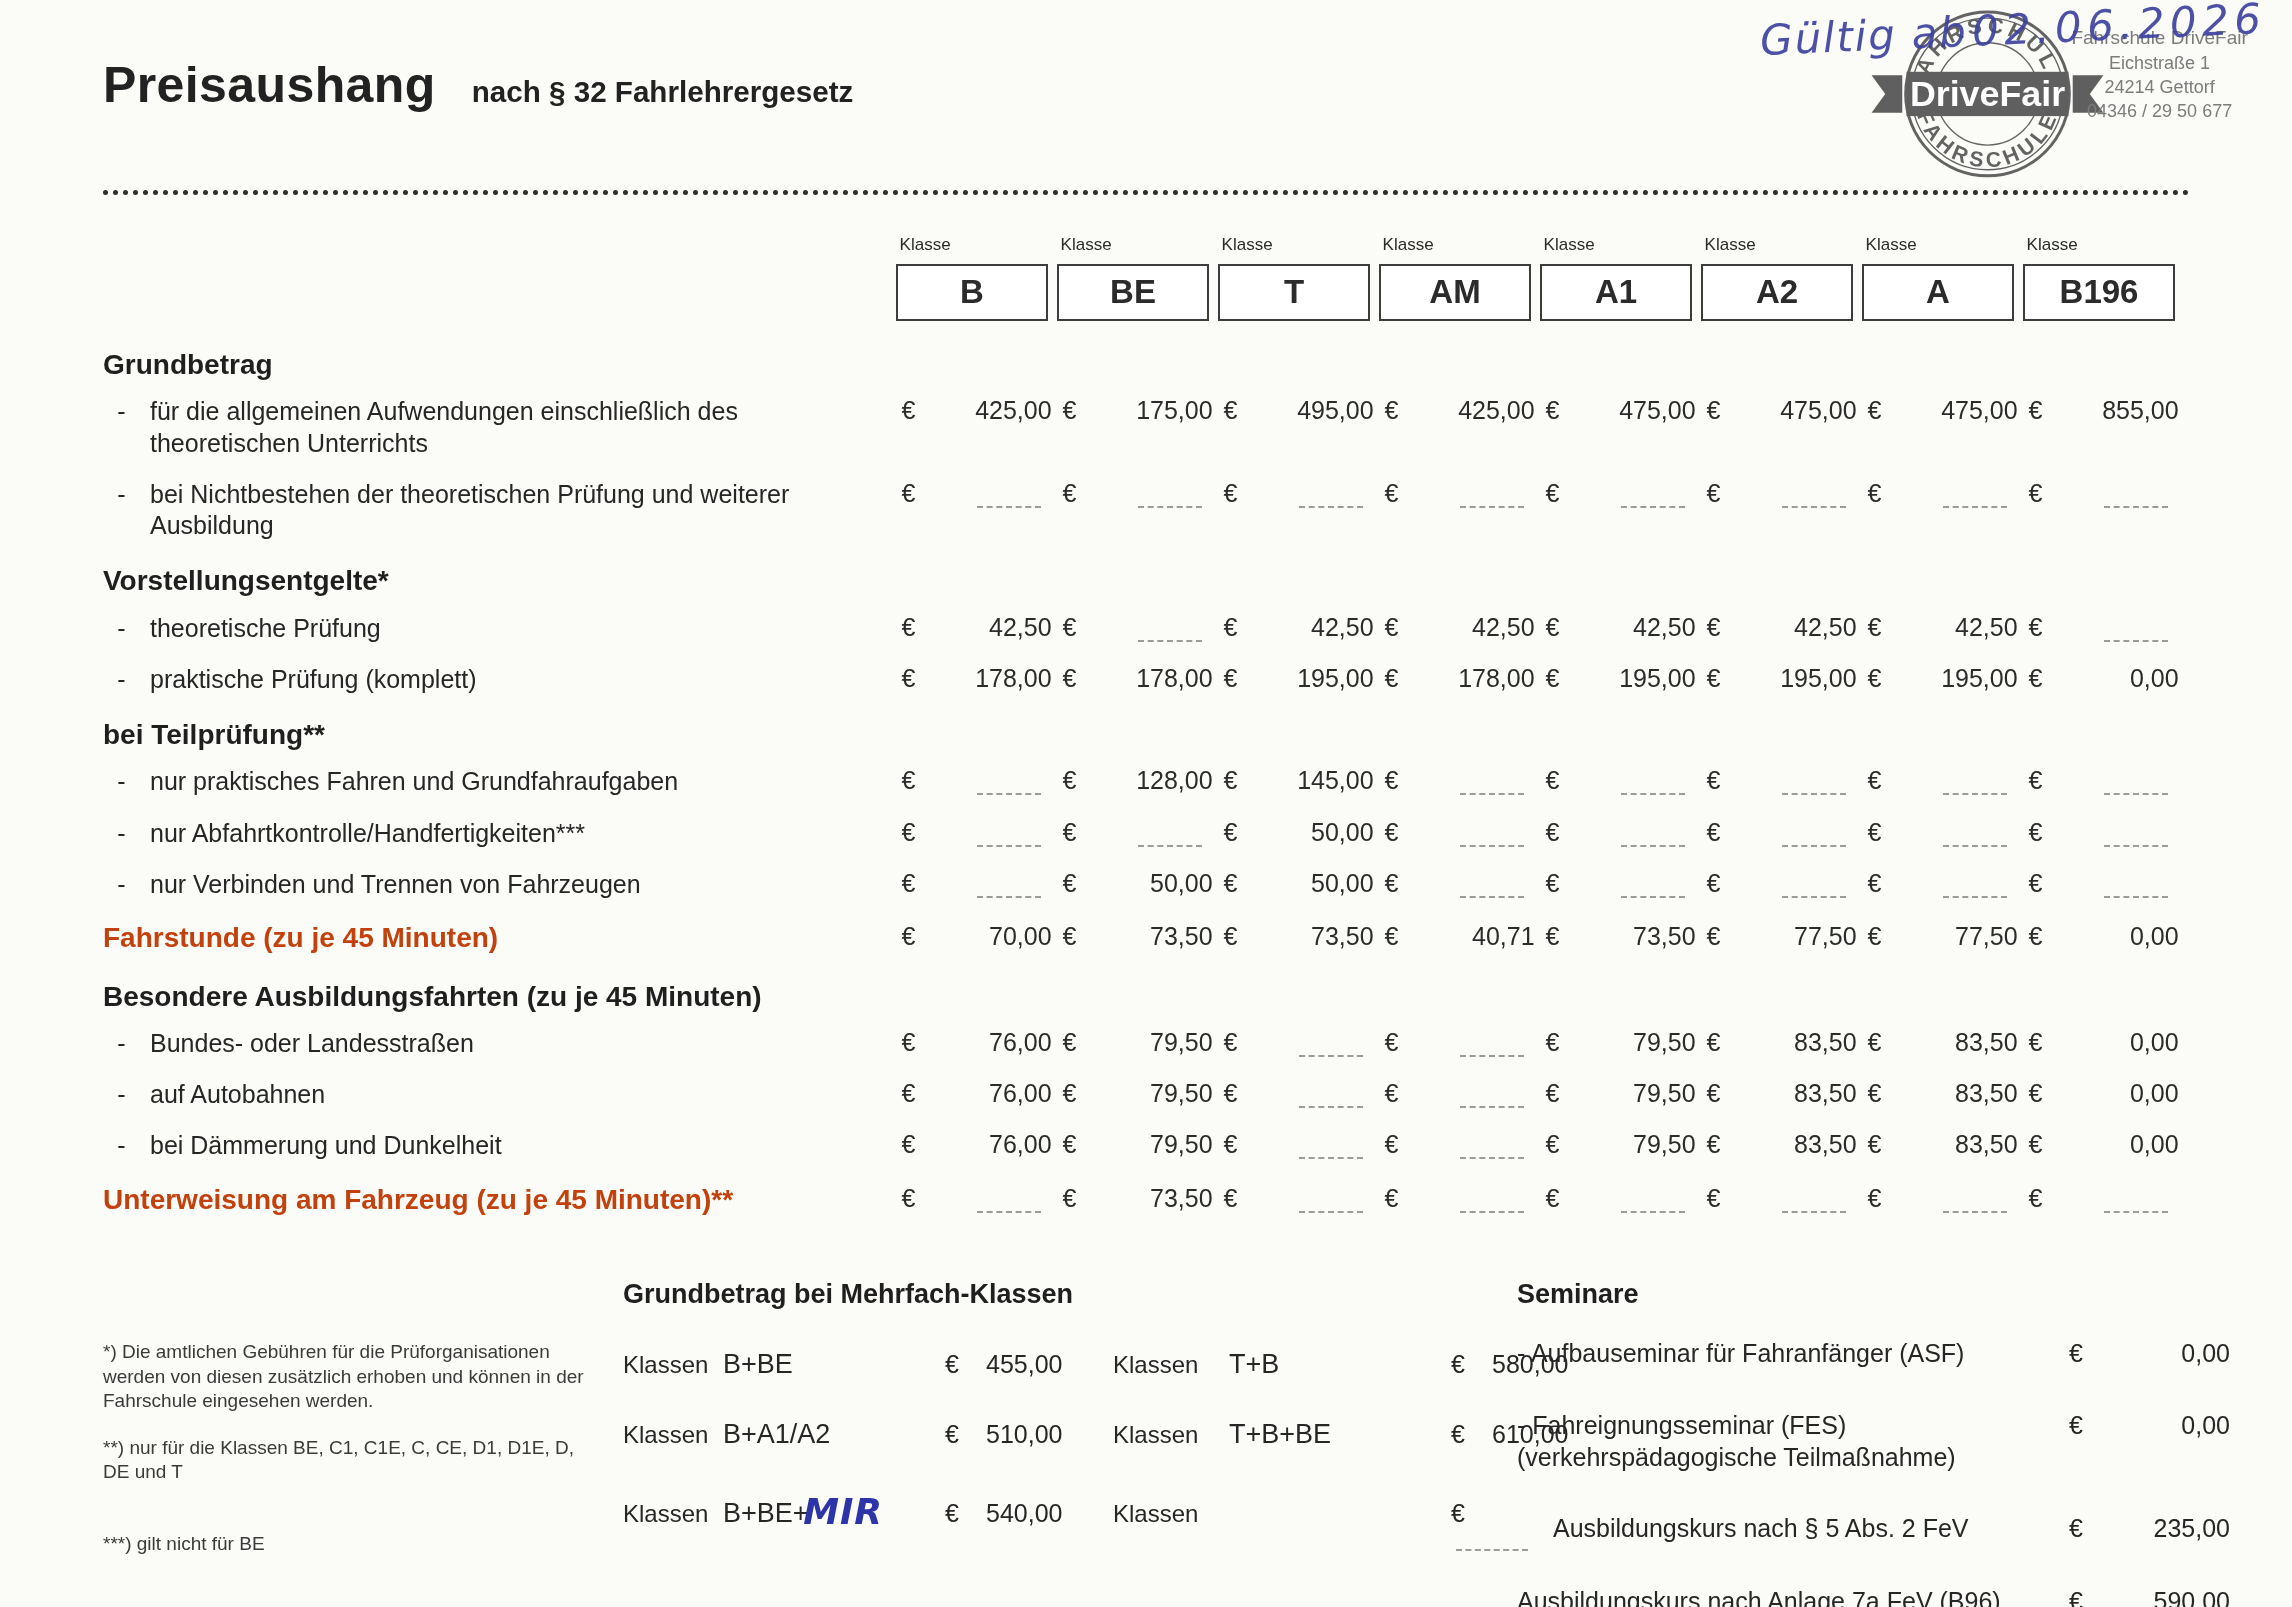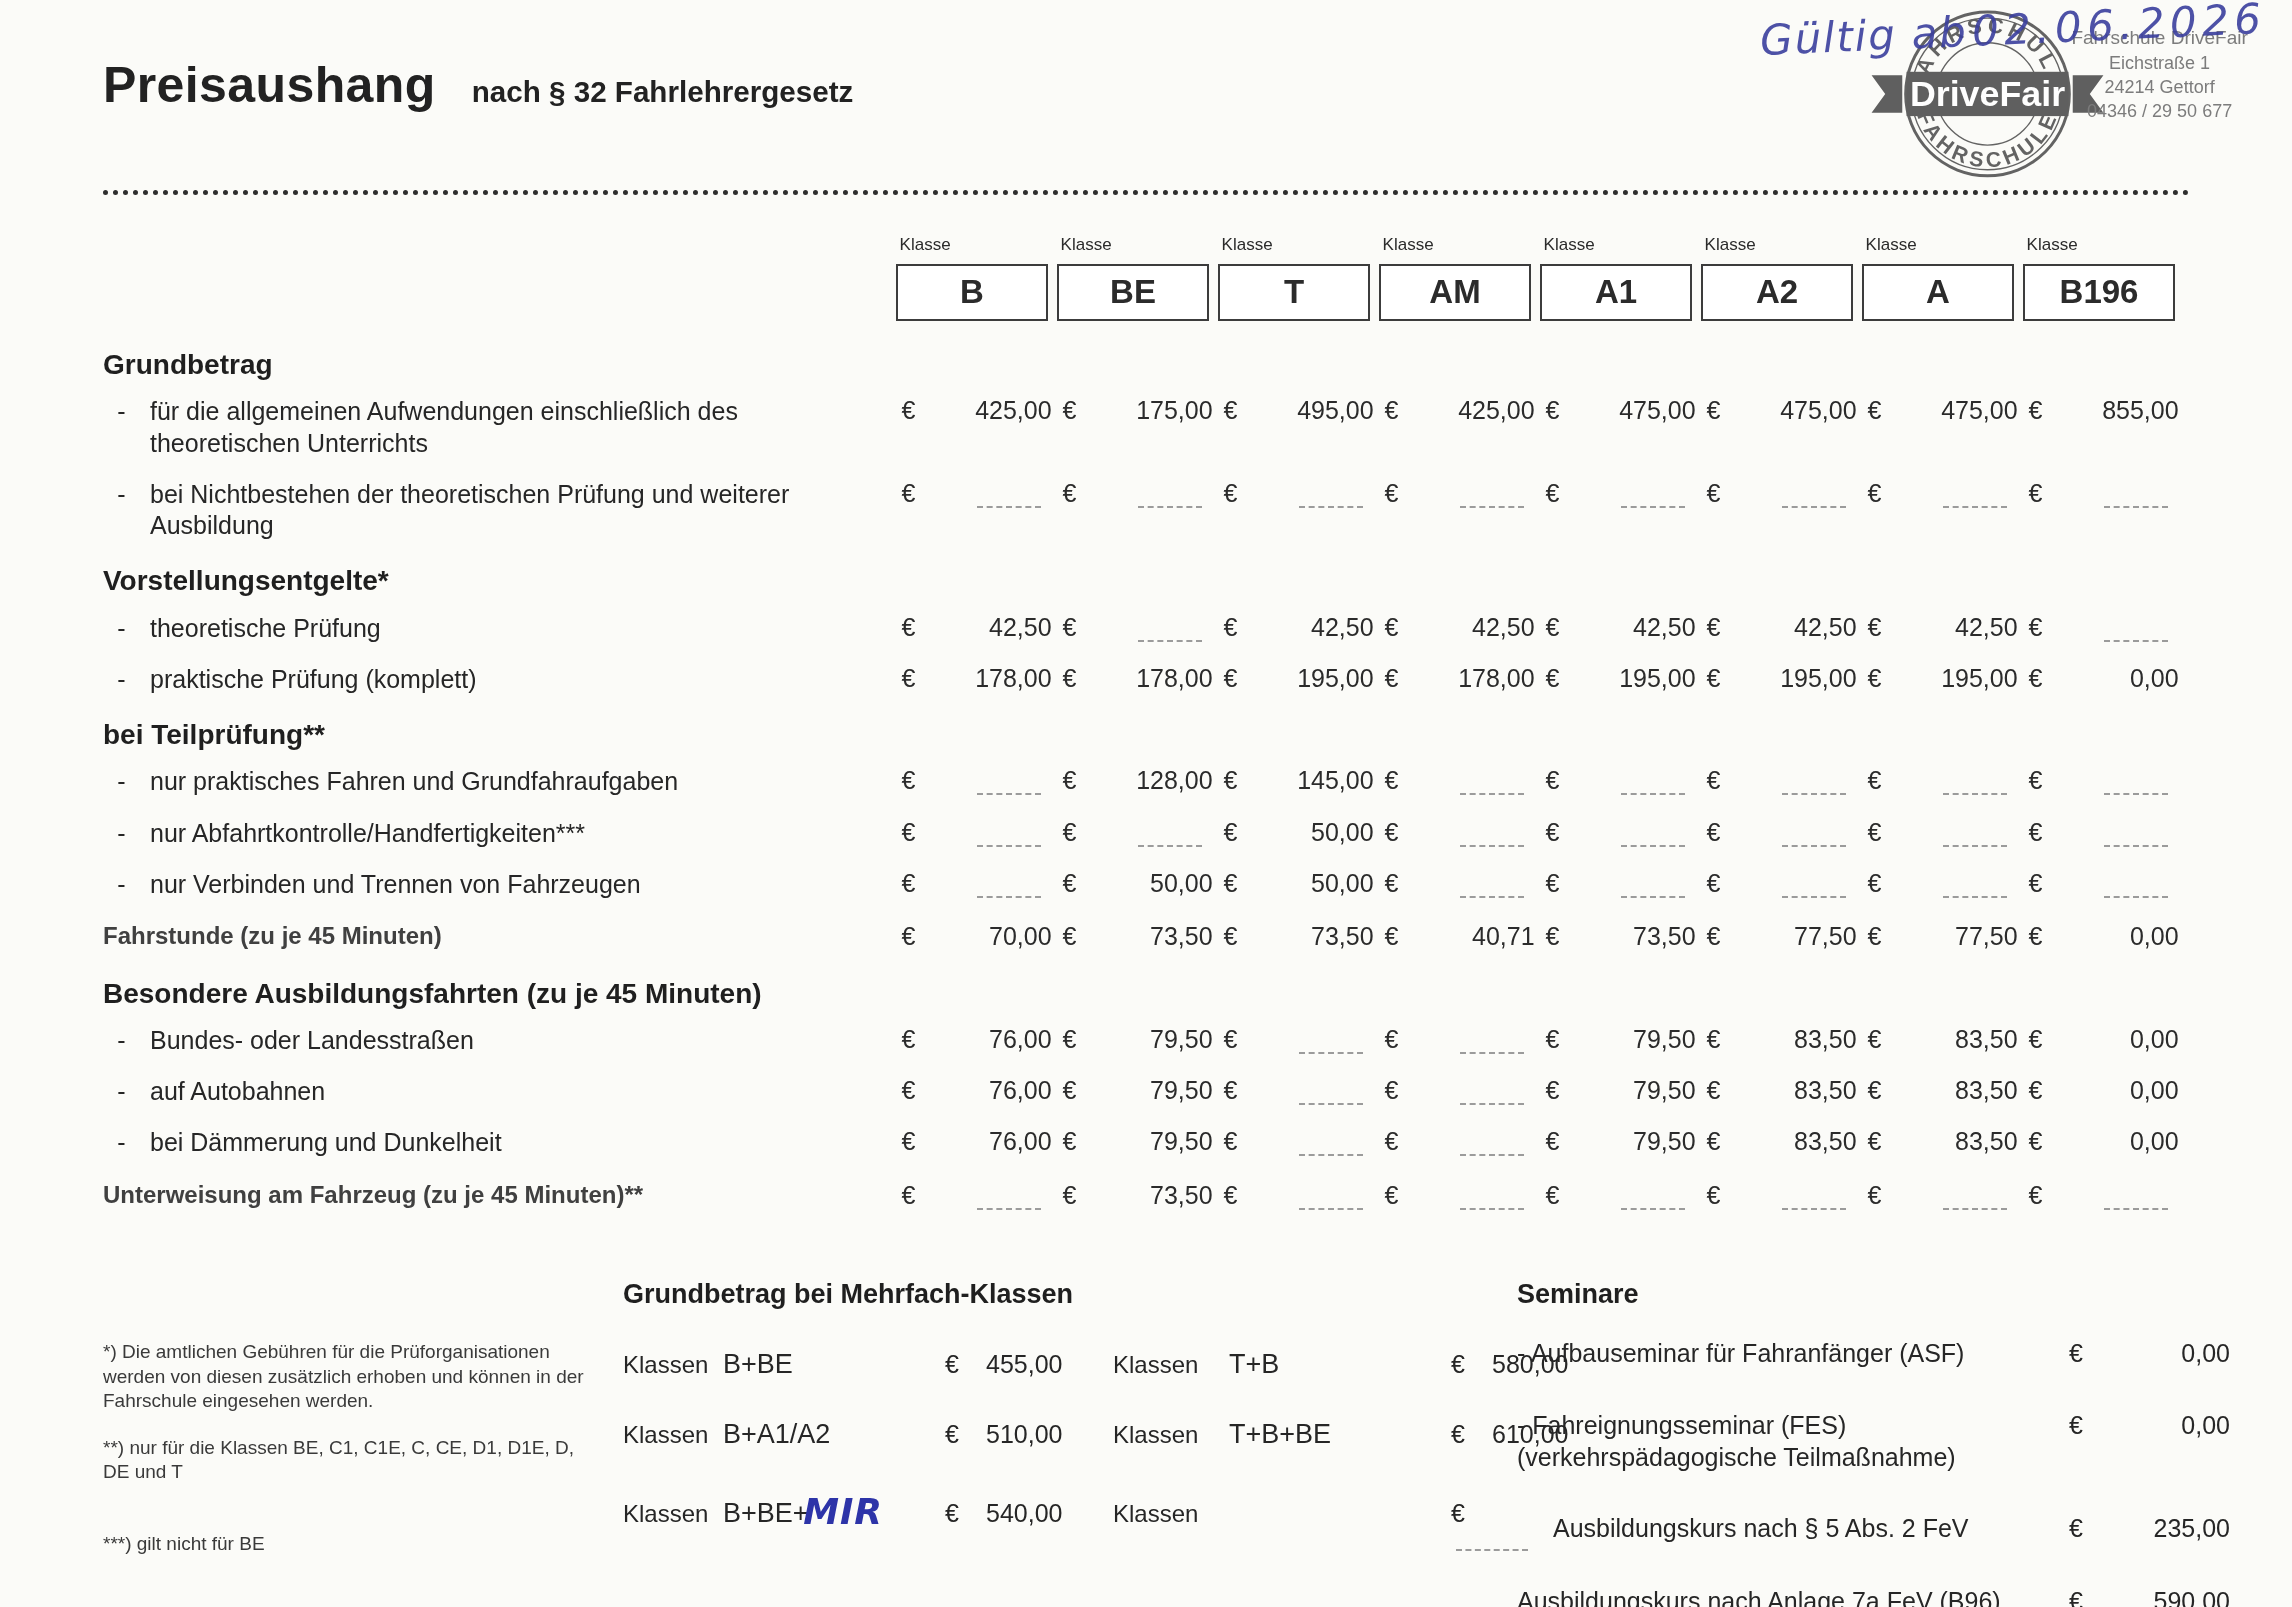--- a/index.html
+++ b/index.html
@@ -33,21 +33,21 @@
   
   .price-grid { position:absolute; top:231px; left:103px;
                 display:grid; grid-template-columns:793px repeat(8, 161px);
                 align-items:start; }
   .klabel { font-size:17px; color:#2b2b2b; padding:3.6px 0 9px 3.6px; }
   .kboxwrap { padding:0 0 14.3px 0; }
   .kbox { width:152px; height:57px; border:2.7px solid #3c3c3c; background:#fff;
           display:flex; align-items:center; justify-content:center;
           font-size:33px; font-weight:bold; color:#2b2b2b; }
   .lh  { font-size:28px; font-weight:bold; padding:14.3px 0 5.4px 0; color:#1f1f1f; }
-  .lhr { font-size:24px; font-weight:bold; padding:12.5px 0; color:#404040; }
+  .lhr { font-size:28px; font-weight:bold; padding:12.5px 0; color:#c2410c; }
   .li  { font-size:25px; padding:9.9px 27px 9.9px 47px; position:relative; line-height:1.25; }
   .li::before { content:"-"; position:absolute; left:14.3px; top:9.9px; }
   .vc  { display:flex; justify-content:space-between; align-items:baseline;
          font-size:25px; padding:9.9px 5.4px 9.9px 5.4px; }
   .vc.hr { padding:12.5px 5.4px; }
   .vc.empty { visibility:hidden; }
   .euro { color:#2b2b2b; }
   .val  { color:#2b2b2b; }
   .blank { width:64px; height:19.7px; border-bottom:2.7px dashed #9b9b9b;
            margin-right:10.7px; align-self:flex-end; }

